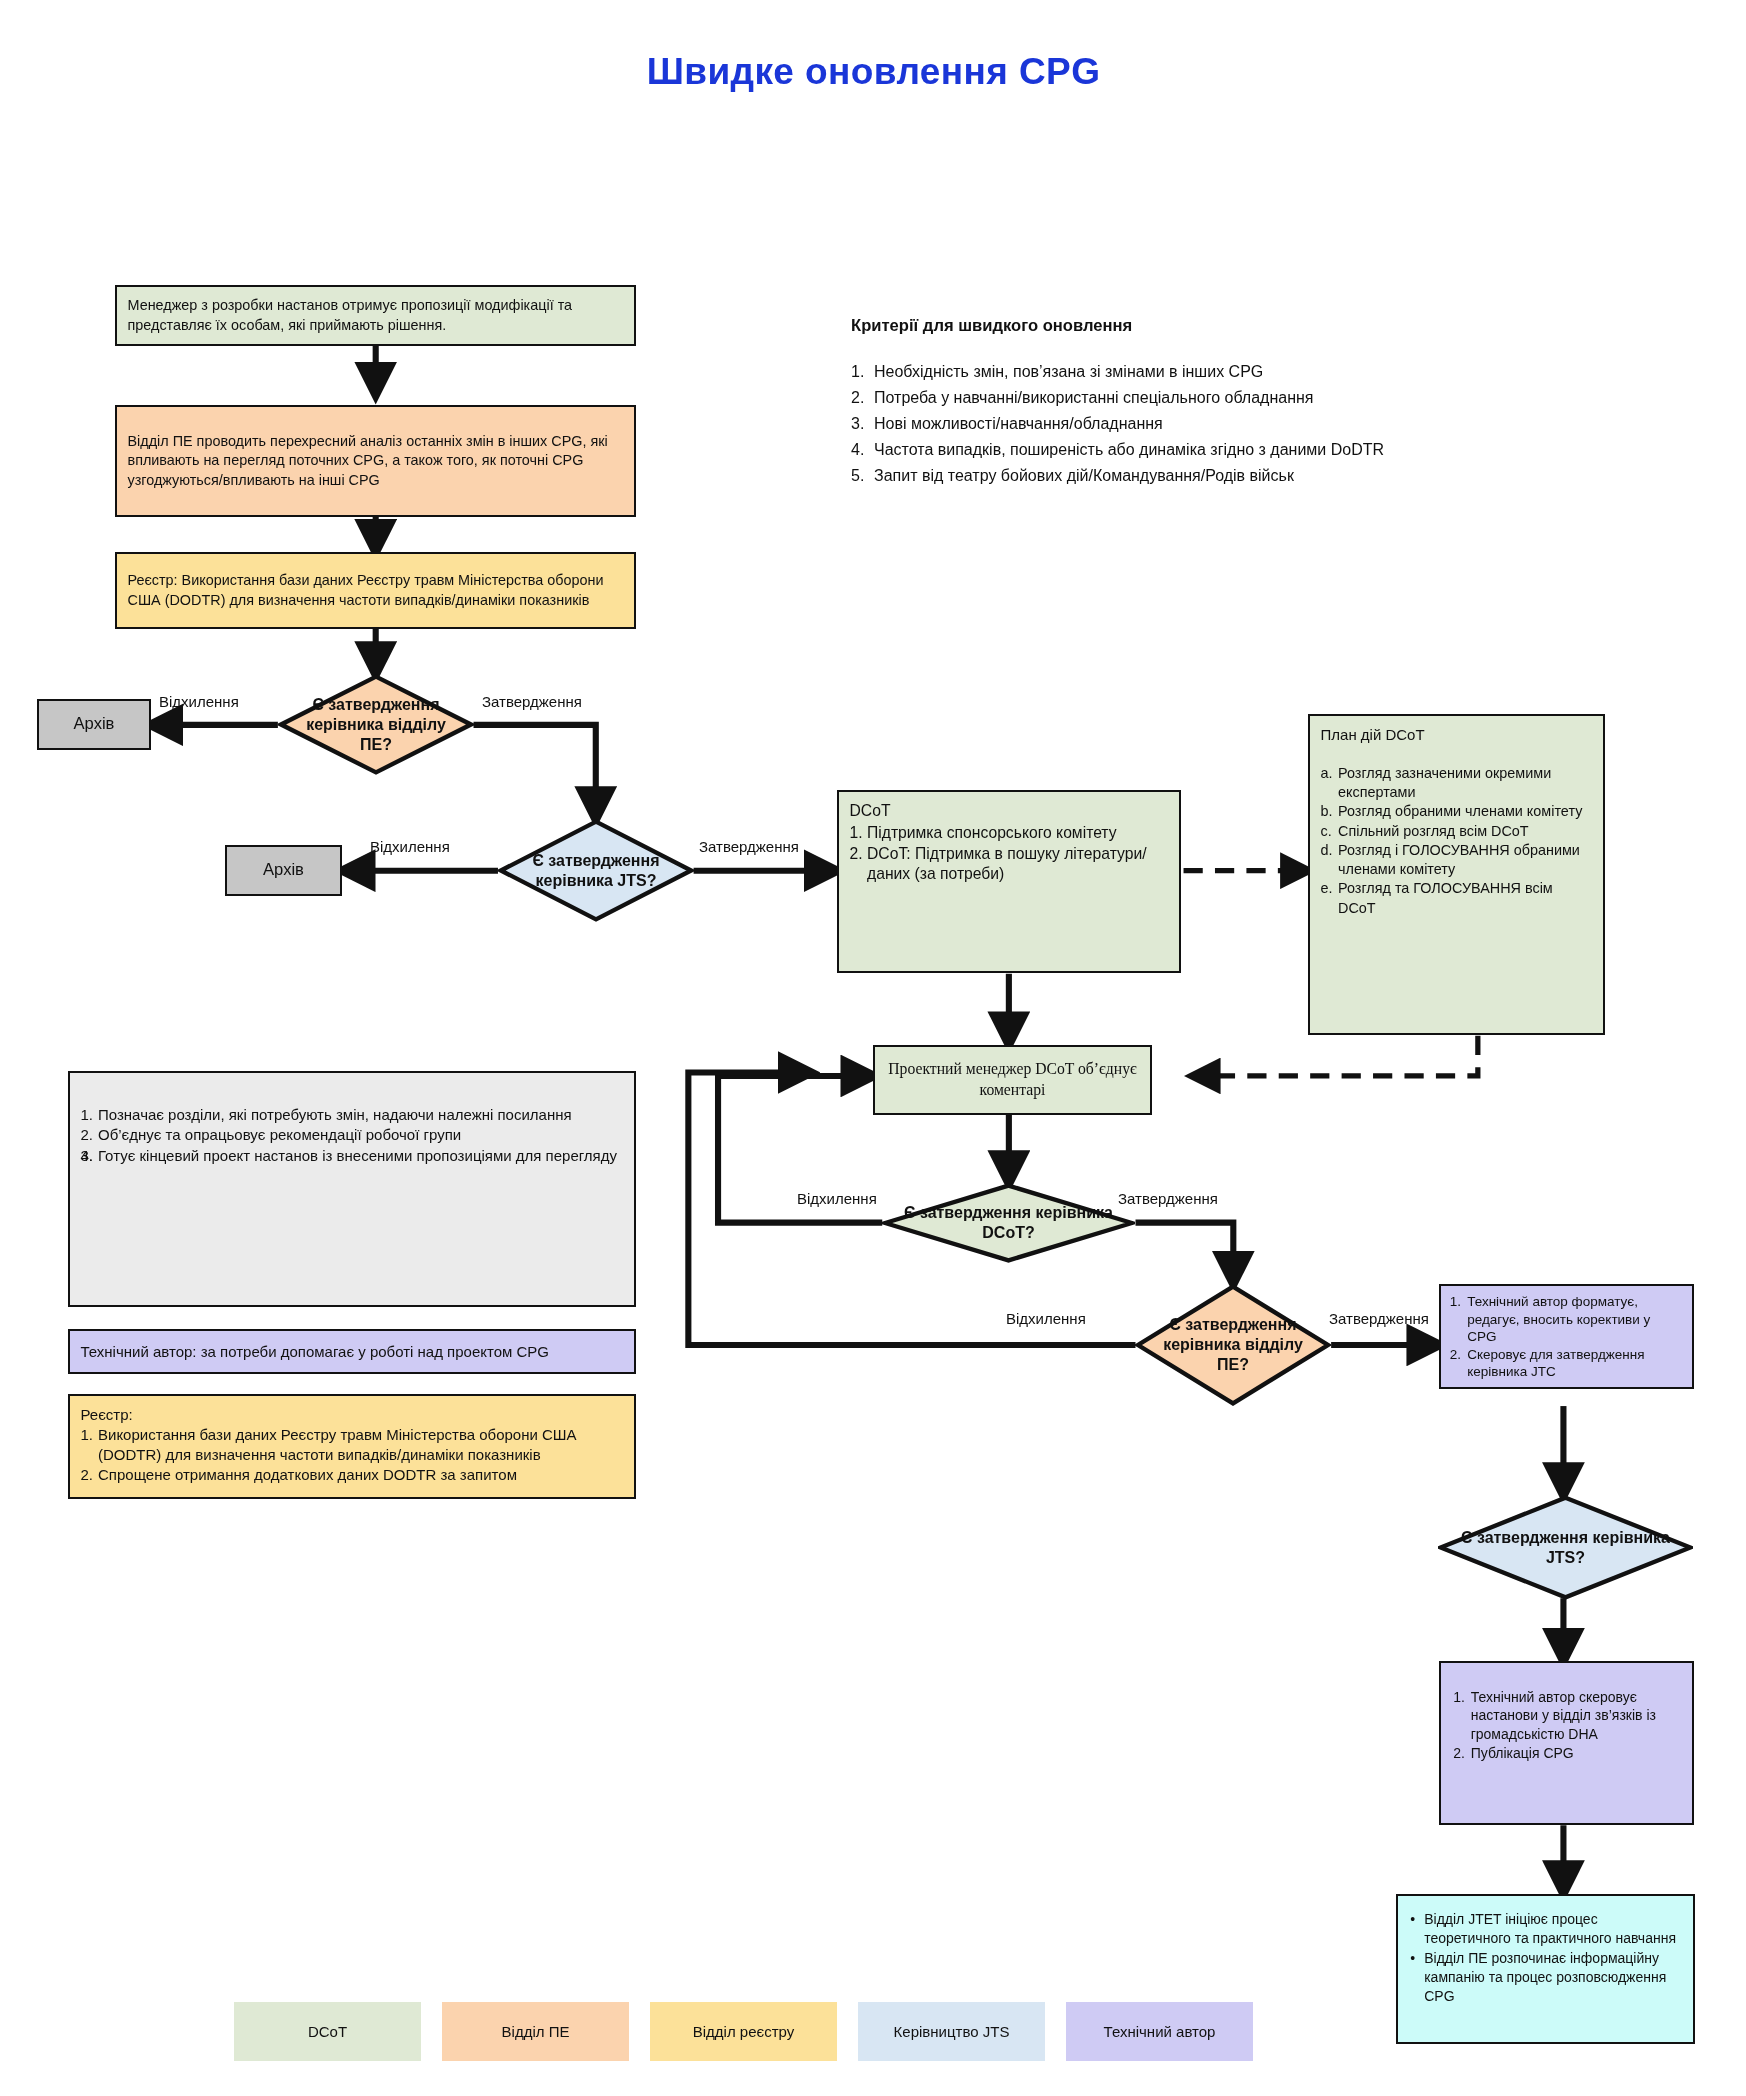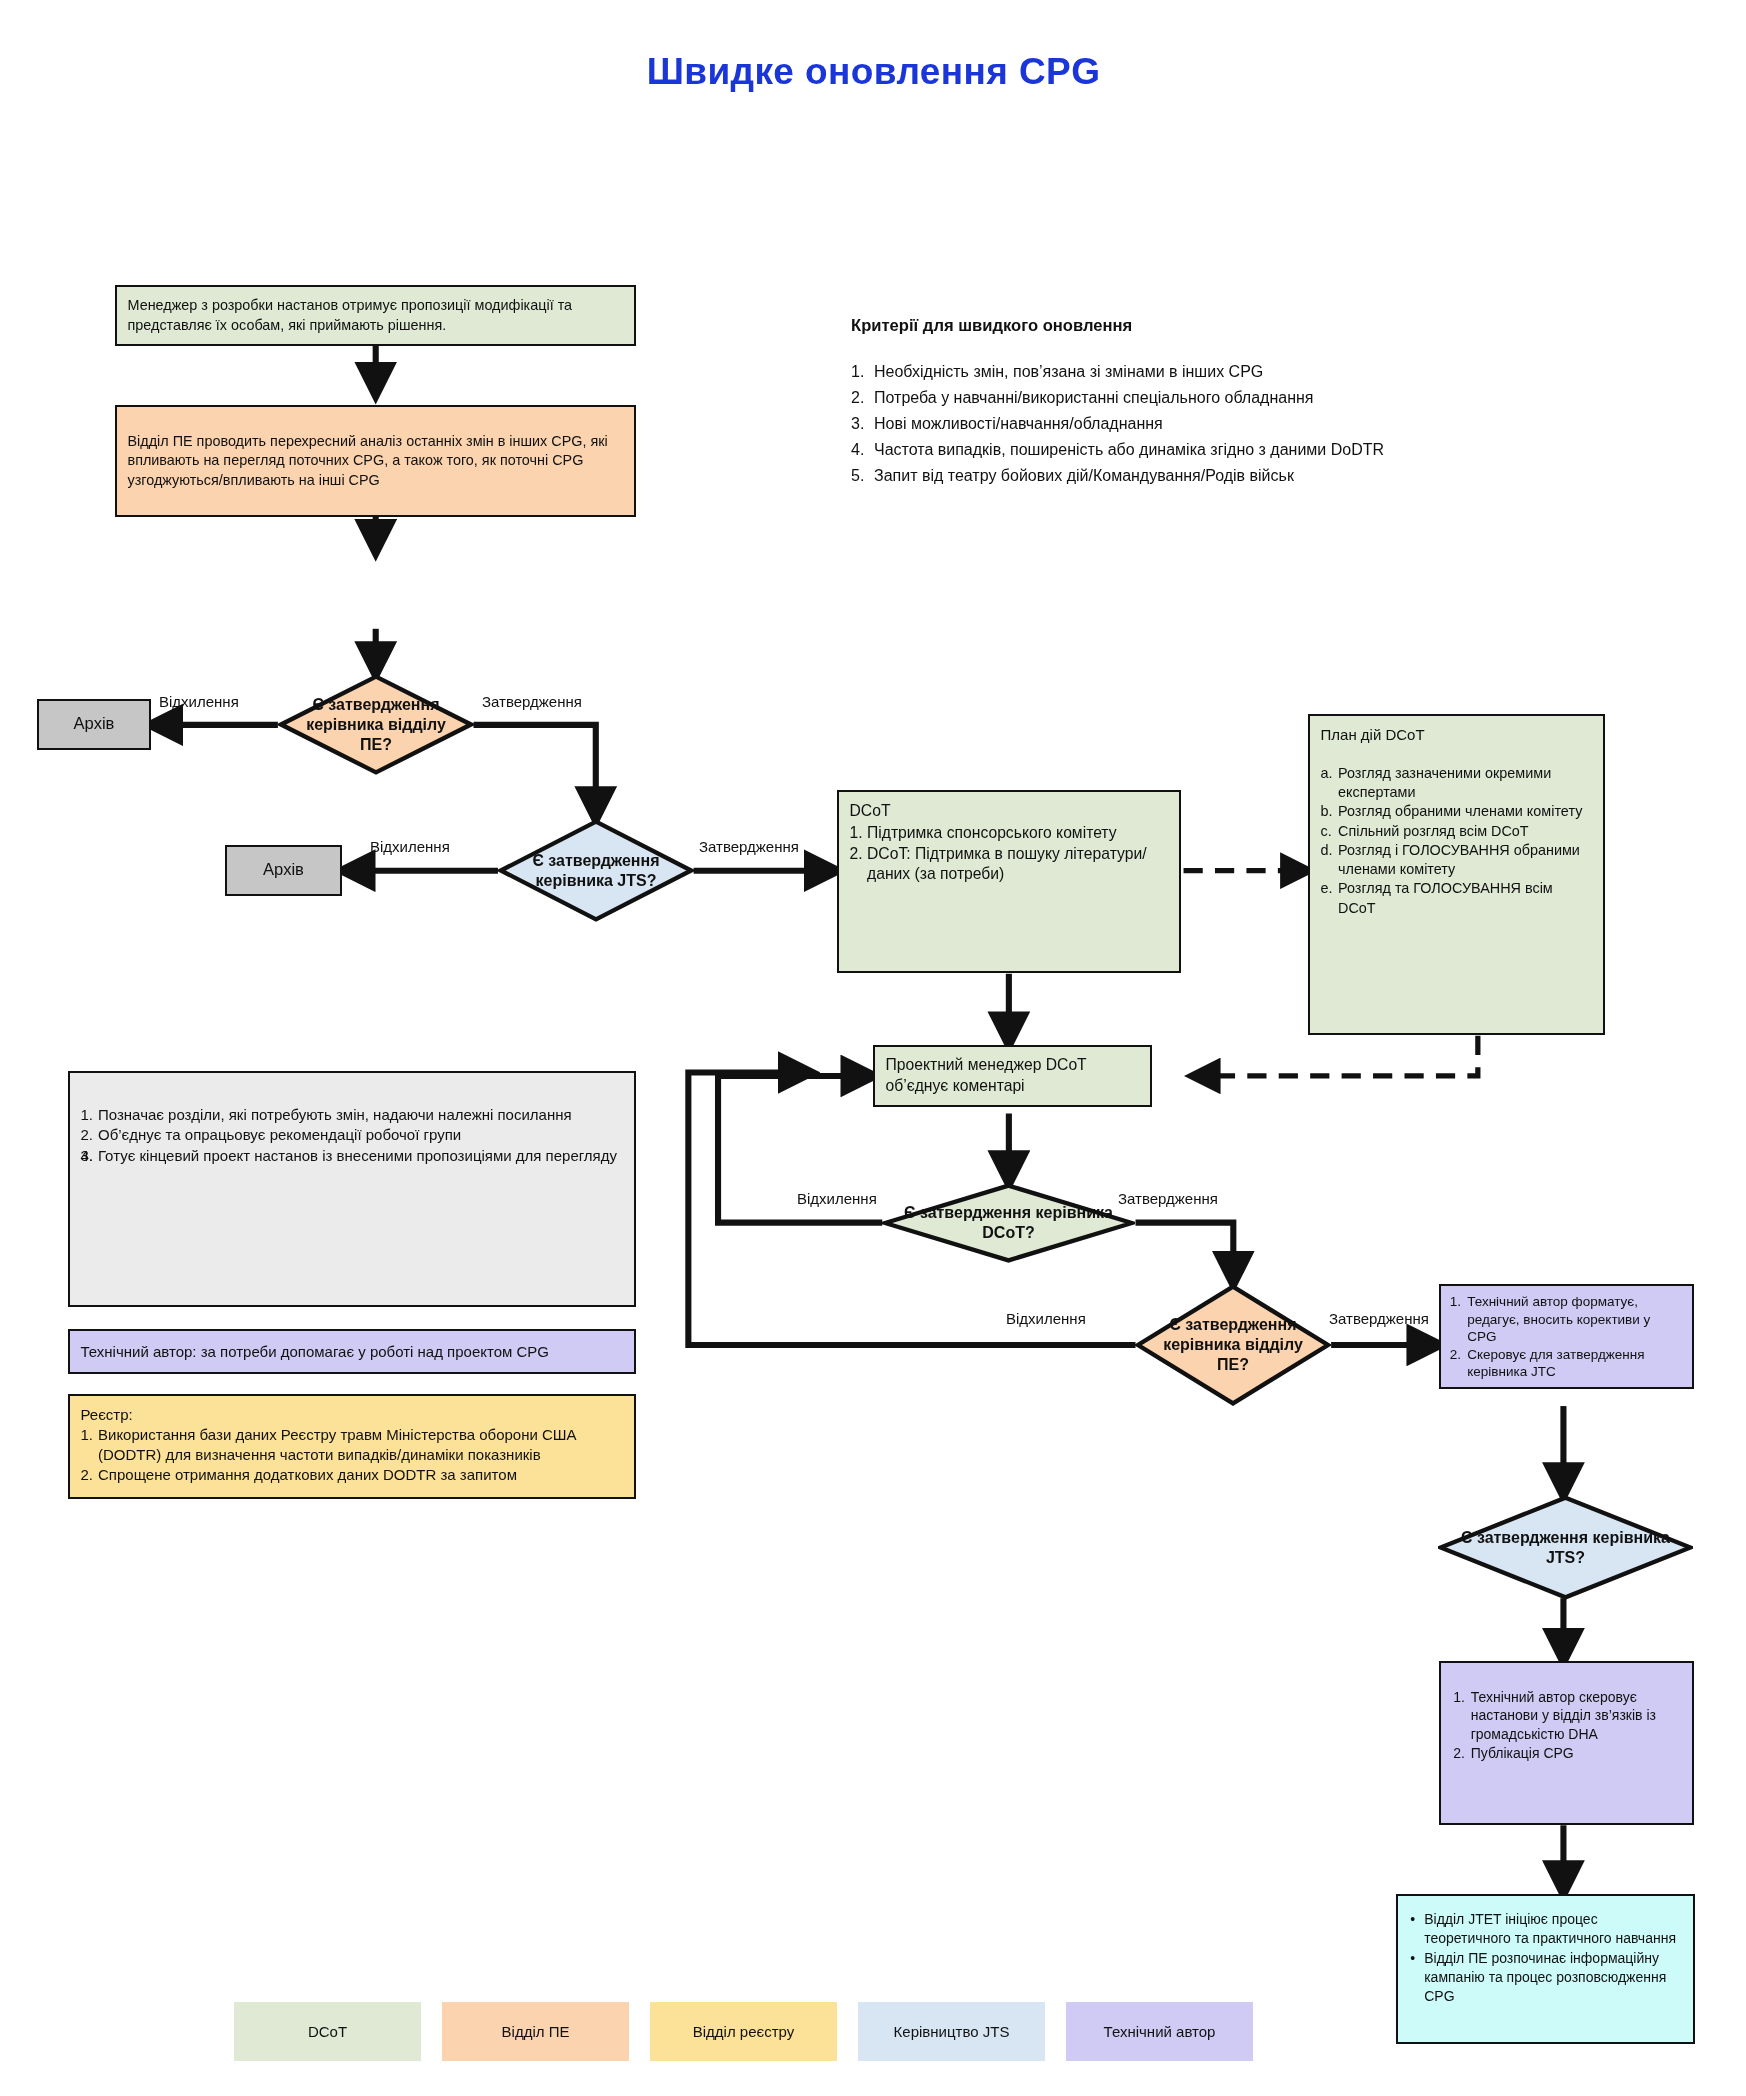--- a/index.html
+++ b/index.html
@@ -120,20 +120,23 @@
   </svg>
 
   <div class="node fill-green" style="left:115px;top:271px;width:521px;height:61px;display:flex;align-items:center;margin-top:14px;">
     <span>Менеджер з розробки настанов отримує пропозиції модифікації та представляє їх особам, які приймають рішення.</span>
   </div>
 
   <div class="node fill-orange" style="left:115px;top:395px;width:521px;height:112px;display:flex;align-items:center;margin-top:10px;">
     <span>Відділ ПЕ проводить перехресний аналіз останніх змін в інших CPG, які впливають на перегляд поточних CPG, а також того, як поточні CPG узгоджуються/впливають на інші CPG</span>
   </div>
 
+  <div class="node fill-yellow" style="left:115px;top:552px;width:521px;height:77px;display:flex;align-items:center;">
+    <span>Реєстр: Використання бази даних Реєстру травм Міністерства оборони США (DODTR) для  визначення частоти випадків/динаміки показників</span>
+  </div>
 
   <div class="node fill-grey" style="left:37px;top:699px;width:114px;height:51px;display:flex;align-items:center;justify-content:center;font-size:16.6px;">
     <span>Архів</span>
   </div>
 
   <div class="node fill-grey" style="left:225px;top:845px;width:117px;height:51px;display:flex;align-items:center;justify-content:center;font-size:16.6px;">
     <span>Архів</span>
   </div>
 
   <div class="node fill-green" style="left:837px;top:790px;width:344px;height:183px;">
@@ -148,21 +151,21 @@
     <div style="font-size:15px;">План дій DCoT</div>
     <ol style="margin-top:19px;font-size:14.4px;line-height:1.34;">
       <li><span class="mk">a.</span><span>Розгляд зазначеними окремими експертами</span></li>
       <li><span class="mk">b.</span><span>Розгляд обраними членами комітету</span></li>
       <li><span class="mk">c.</span><span>Спільний розгляд всім DCoT</span></li>
       <li><span class="mk">d.</span><span>Розгляд і ГОЛОСУВАННЯ обраними членами комітету</span></li>
       <li><span class="mk">e.</span><span>Розгляд та ГОЛОСУВАННЯ всім DCoT</span></li>
     </ol>
   </div>
 
-  <div class="node fill-green" style="left:873px;top:1045px;width:279px;height:62px;display:flex;align-items:center;justify-content:center;font-size:15.7px;">
+  <div class="node fill-green" style="left:873px;top:1045px;width:279px;height:70px;display:flex;align-items:center;justify-content:center;text-align:center;font-size:15.7px;font-family:Liberation Serif, serif;">
     <span>Проектний менеджер DCoT об’єднує коментарі</span>
   </div>
 
   <div class="node fill-ltgrey" style="left:68px;top:1071px;width:568px;height:236px;">
     <ol style="margin-top:23px;font-size:15px;line-height:1.38;">
       <li><span class="mk">1.</span><span>Позначає розділи, які потребують змін, надаючи належні посилання</span></li>
       <li><span class="mk">2.</span><span>Об’єднує та опрацьовує рекомендації робочої групи</span></li>
       <li><span class="mk">3.</span></li>
       <li><span class="mk">4.</span><span>Готує кінцевий проект настанов із внесеними пропозиціями для перегляду</span></li>
     </ol>

